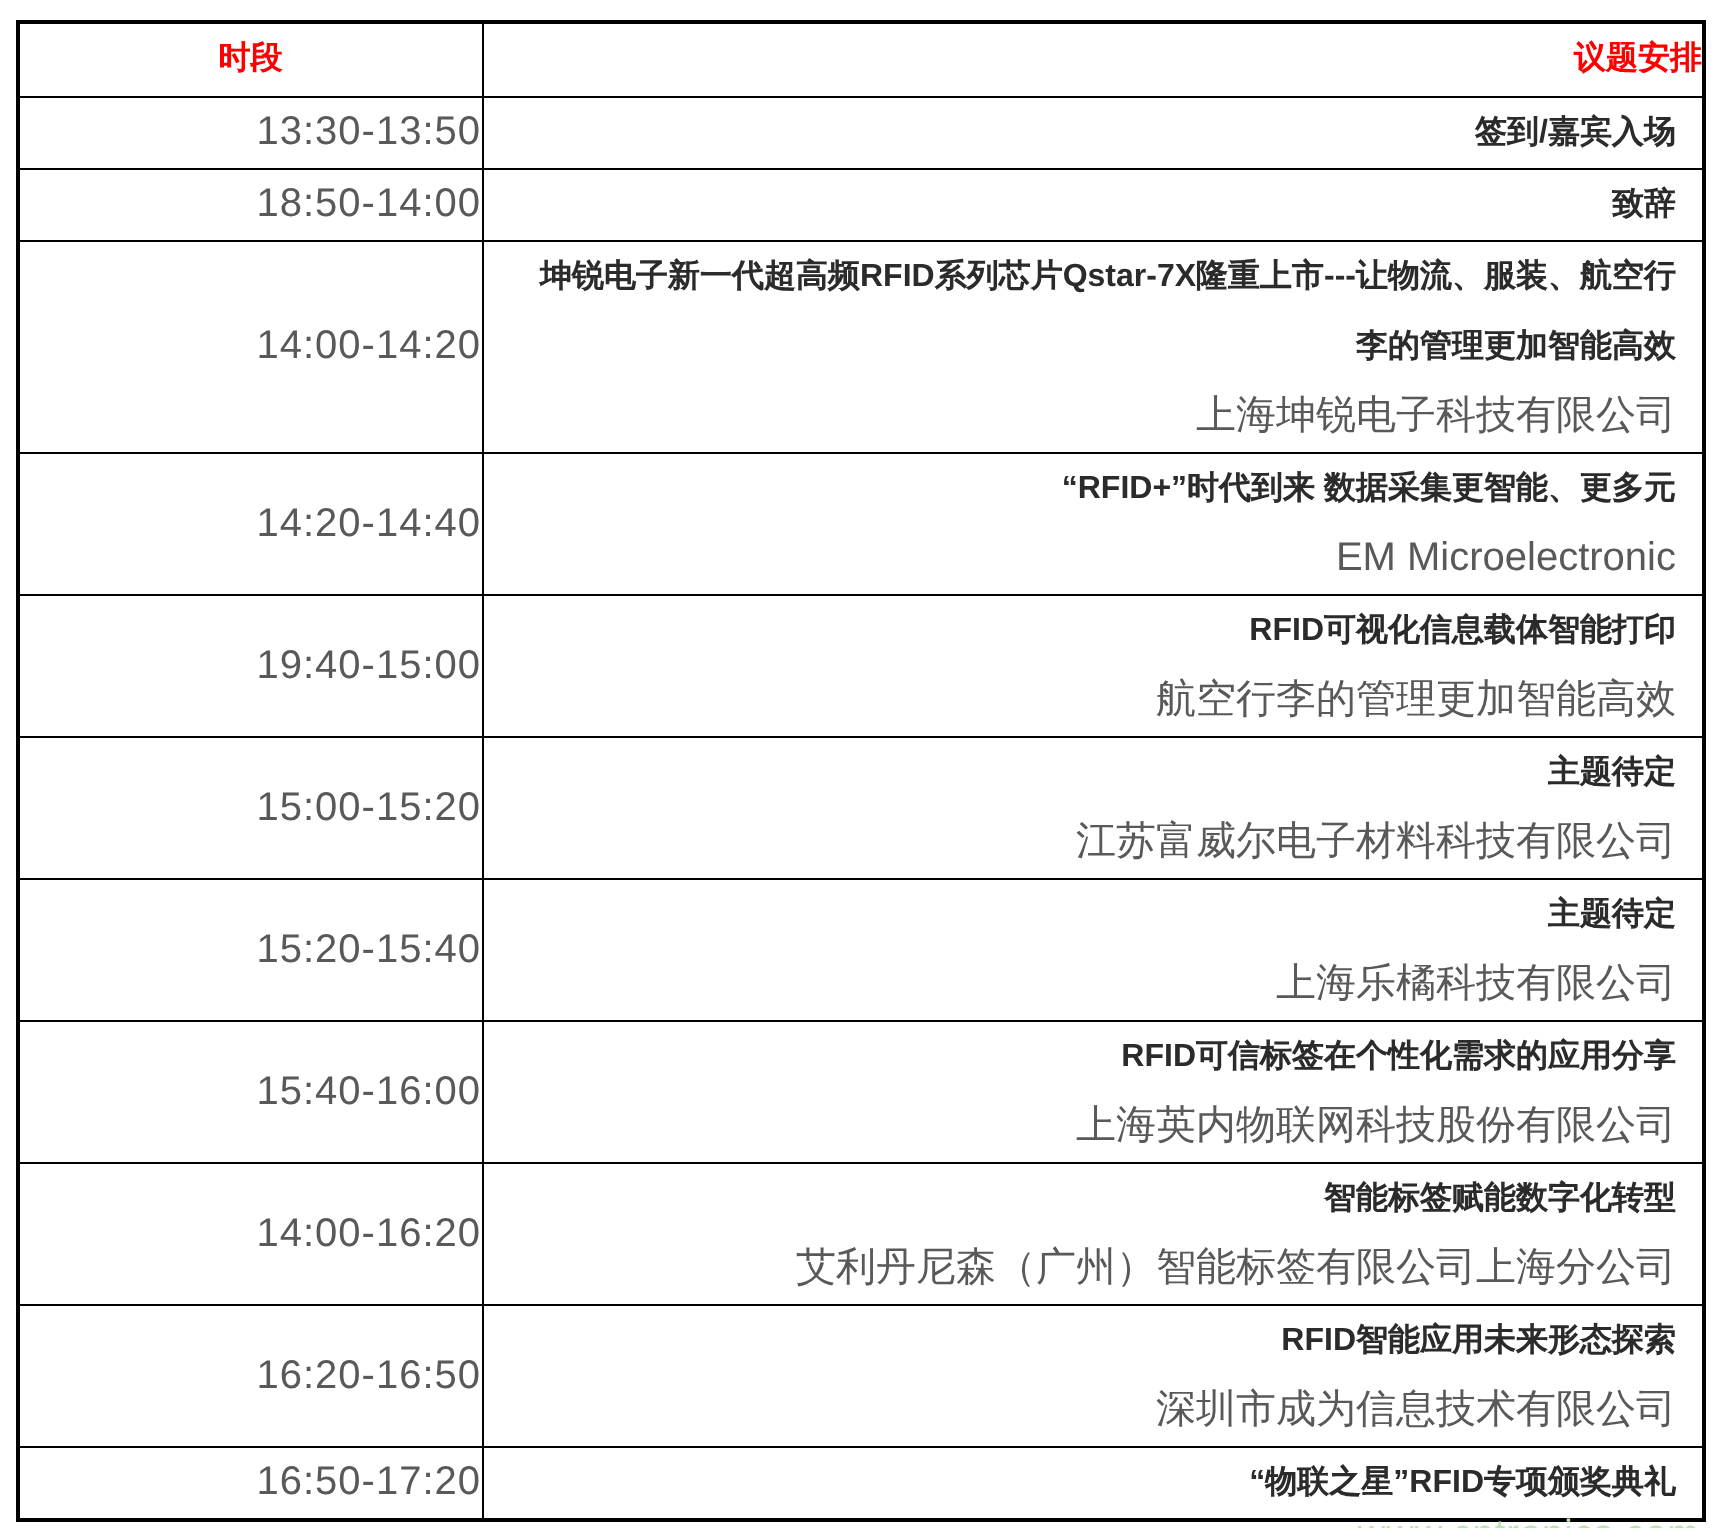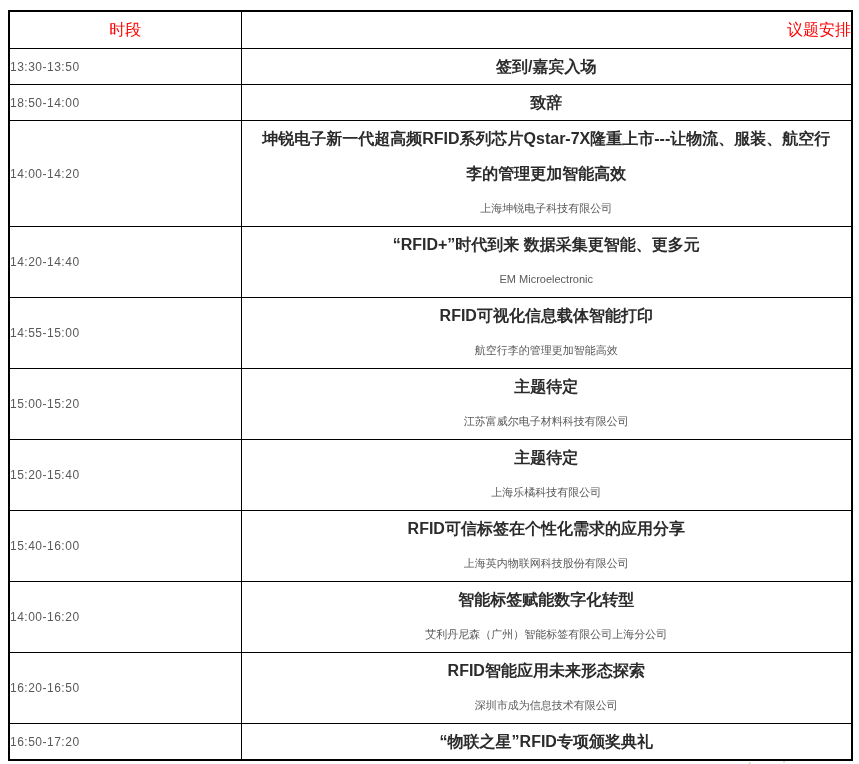--- a/index.html
+++ b/index.html
@@ -24,42 +24,42 @@
     table-layout: fixed;
     border: 2px solid var(--border, #000);
   }
   .agenda th, .agenda td {
     border: 1px solid var(--border, #000);
     padding: 0;
     vertical-align: middle;
   }
   .agenda th {
     font-size: 16px;
-    font-weight: normal;
+    font-weight: bold;
     color: var(--header-text, #ff0000);
     line-height: 36px;
     height: 37px;
   }
   .agenda th.time-h { text-align: center; }
   .agenda th.topic-h { text-align: right; padding-left: 13px; }
   .agenda td.time {
-    text-align: left;
-    font-size: 12px;
+    text-align: right;
+    font-size: 20px;
     color: var(--secondary-text, #595959);
     letter-spacing: 0.5px;
   }
-  .agenda td.topic { padding: 0 13px; text-align: center; }
+  .agenda td.topic { padding: 0 13px; text-align: right; }
   .agenda .title {
     font-size: 16px;
     font-weight: bold;
     color: var(--title-text, #2b2b2b);
     line-height: 35px;
   }
   .agenda .company {
-    font-size: 11px;
+    font-size: 20px;
     font-weight: normal;
     color: var(--secondary-text, #595959);
     line-height: 35px;
   }
   .watermark {
     position: absolute;
     right: 9px;
     top: 757px;
     font-size: 19px;
     color: var(--watermark-text, #c0e4af);
@@ -103,21 +103,21 @@
           </td>
         </tr>
         <tr>
           <td class="time">14:20-14:40</td>
           <td class="topic">
             <div class="title">“RFID+”时代到来 数据采集更智能、更多元</div>
             <div class="company">EM Microelectronic</div>
           </td>
         </tr>
         <tr>
-          <td class="time">14:55-15:00</td>
+          <td class="time">19:40-15:00</td>
           <td class="topic">
             <div class="title">RFID可视化信息载体智能打印</div>
             <div class="company">航空行李的管理更加智能高效</div>
           </td>
         </tr>
         <tr>
           <td class="time">15:00-15:20</td>
           <td class="topic">
             <div class="title">主题待定</div>
             <div class="company">江苏富威尔电子材料科技有限公司</div>

